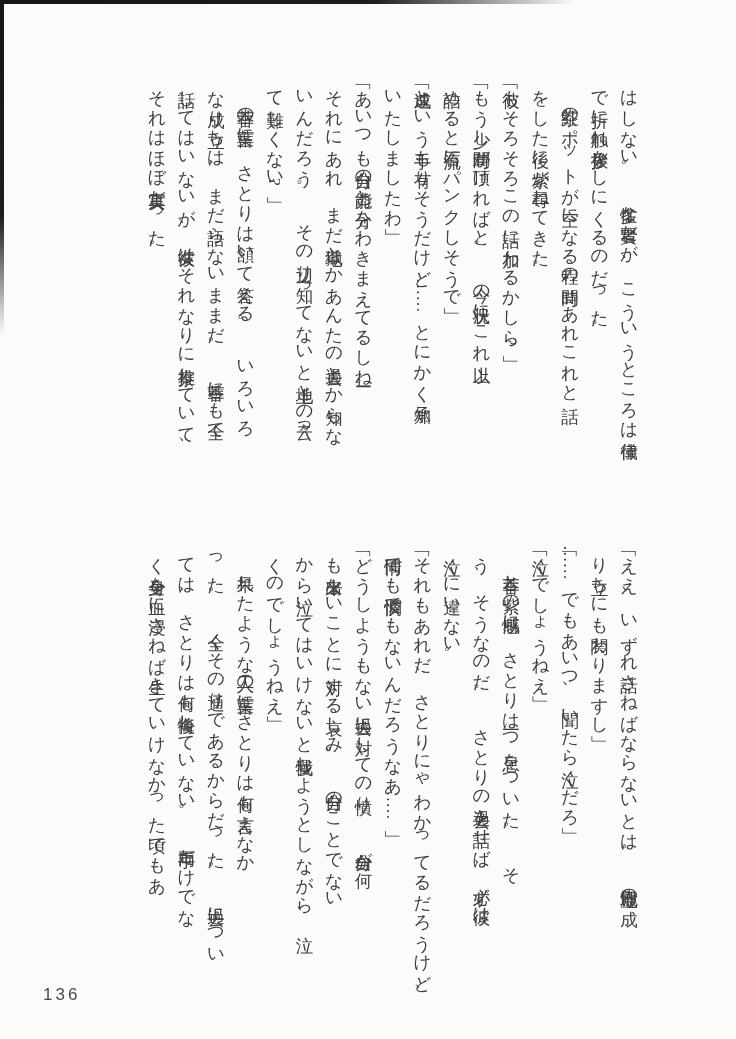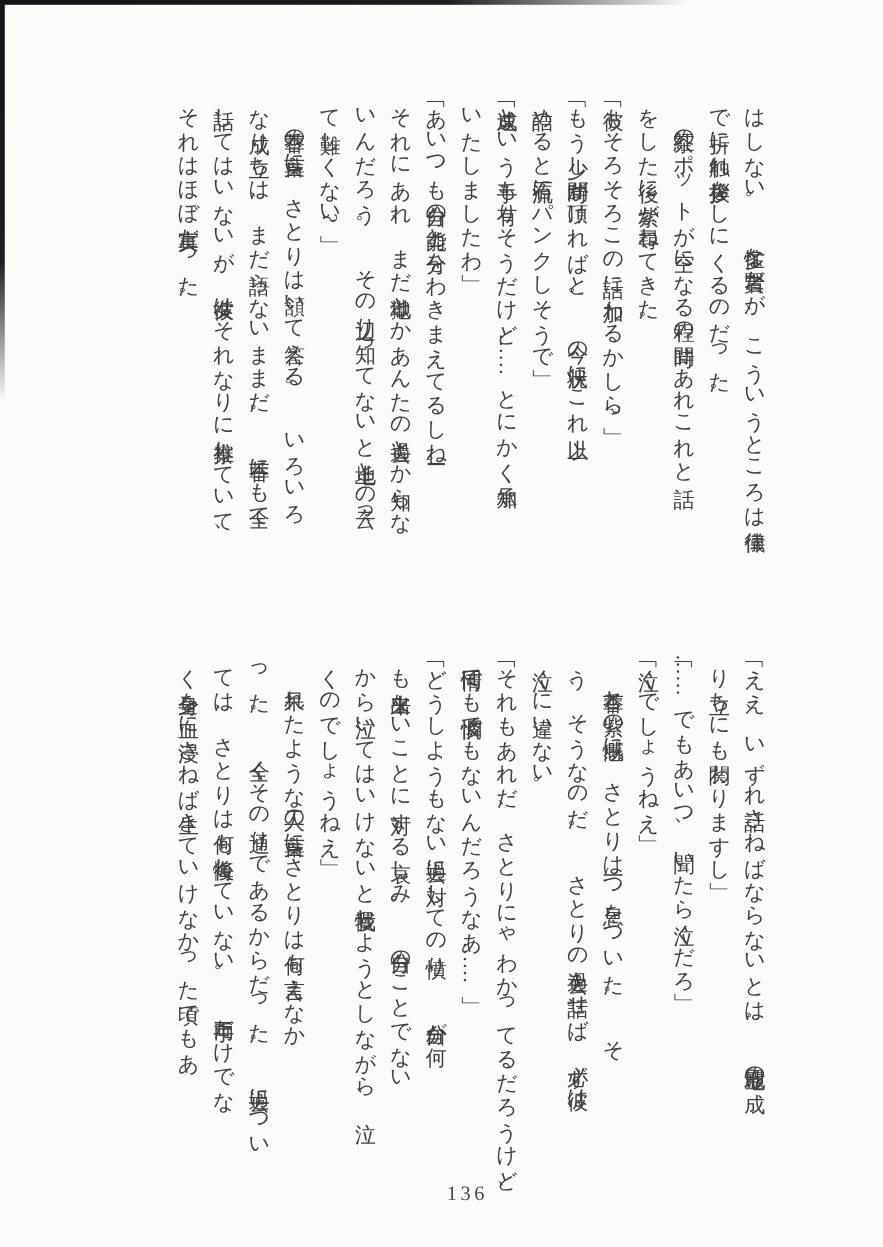--- a/index.html
+++ b/index.html
@@ -50,22 +50,22 @@
     white-space: nowrap;
     margin: 0;
     padding: 0;
   }
   .indent { text-indent: 1em; } 
   .page-number {
     position: absolute;
     top: 985px;
     left: 0;
     right: 0;
-    text-align: center;
-    font-family: Liberation Serif, serif;
+    text-align: left;
+    font-family: Liberation Sans, sans-serif;
     font-size: 17px;
     letter-spacing: 3px;
     color: #4a4a4a;
     margin-left: 43px;
   }
 </style>
 </head>
 <body>
 
 <div class="page">

